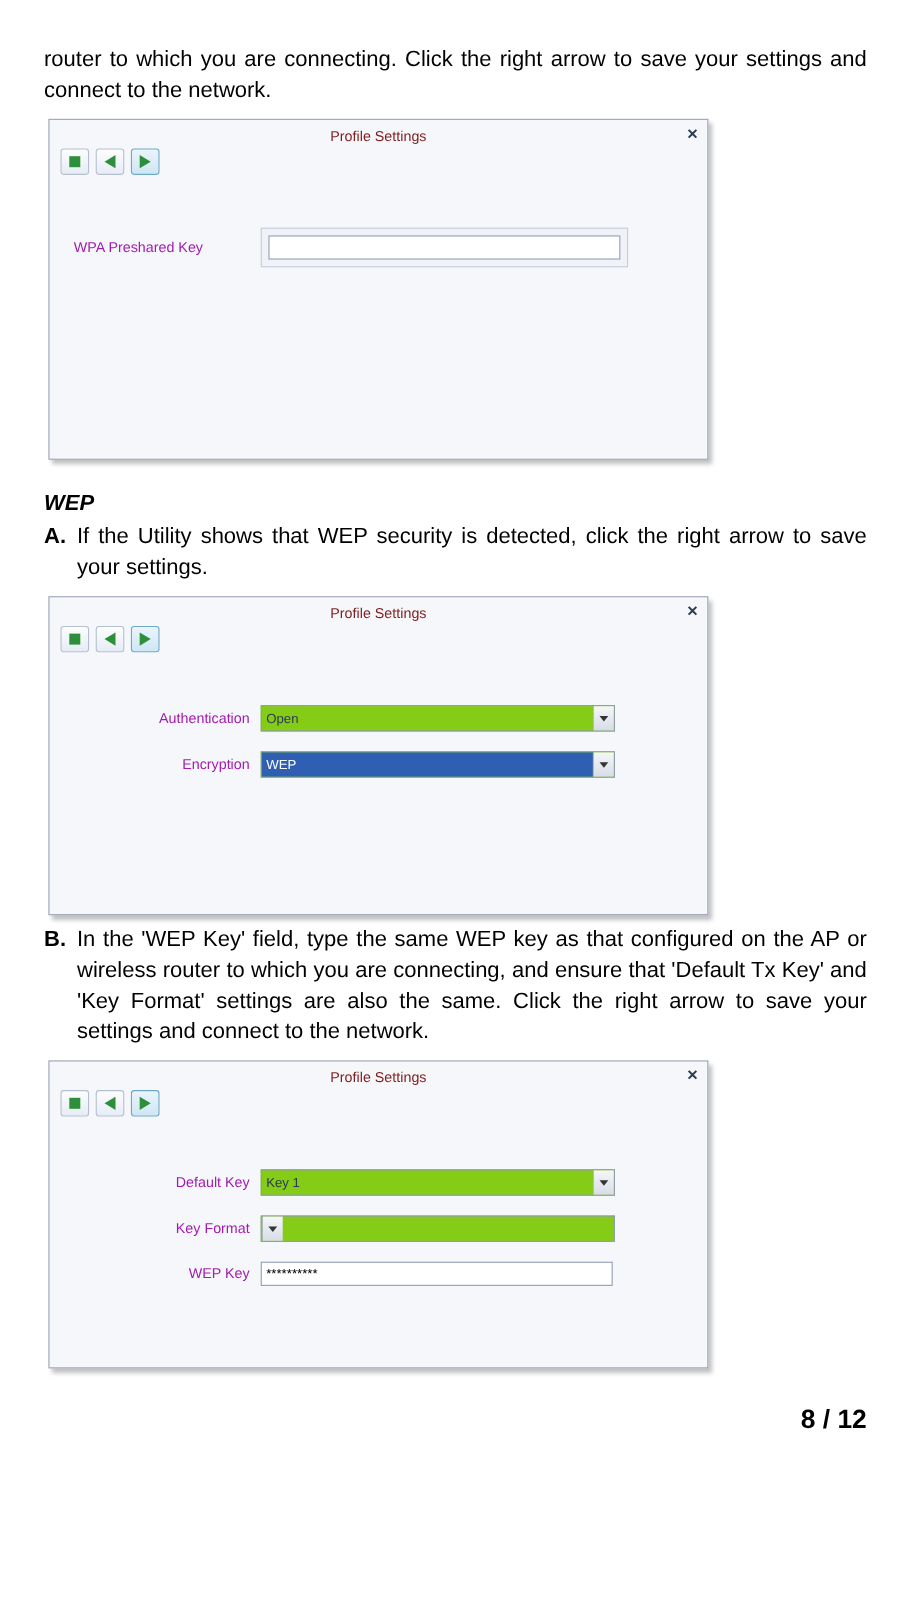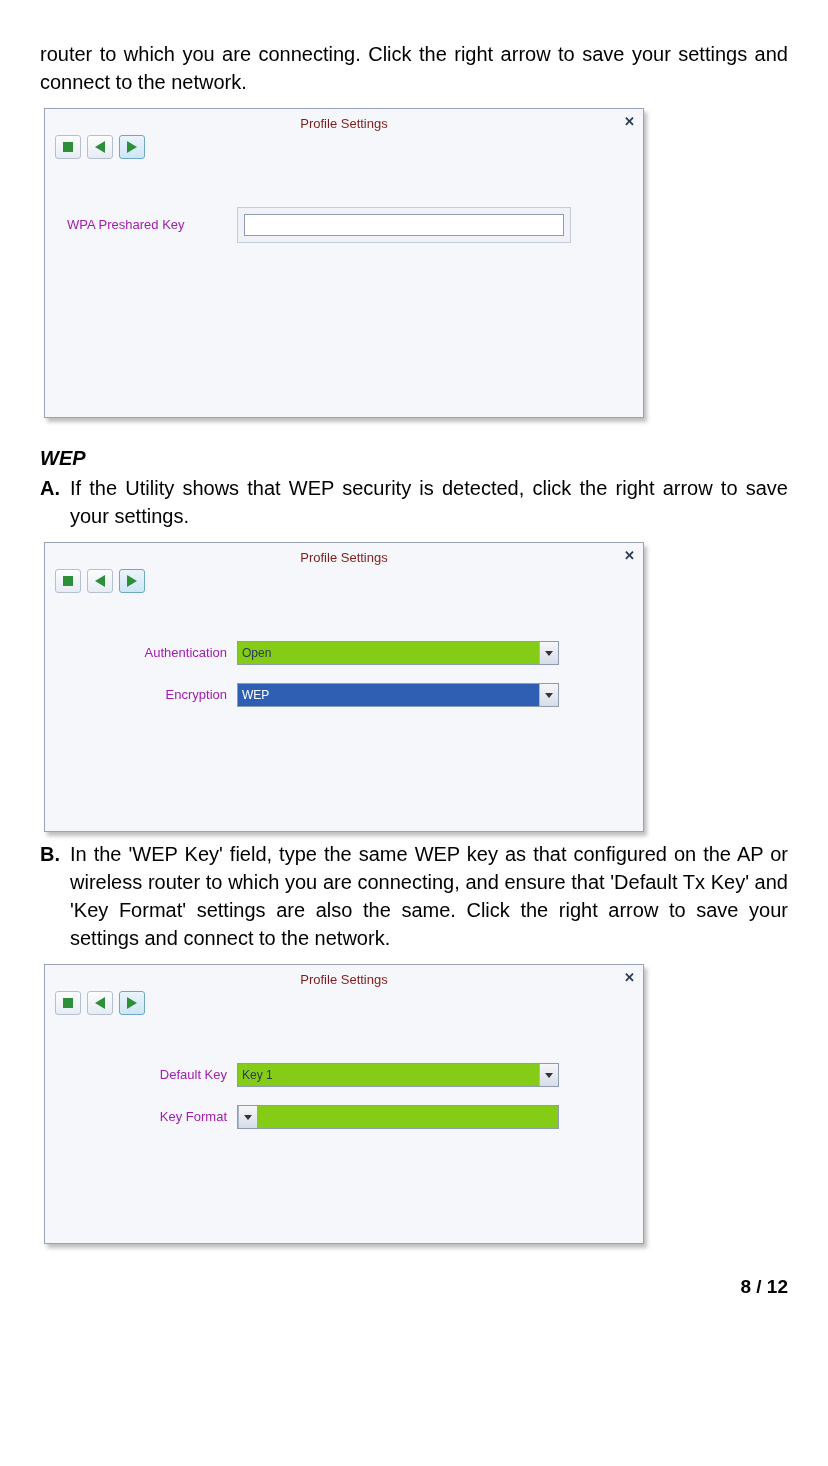--- a/index.html
+++ b/index.html
@@ -138,21 +138,21 @@
     background:linear-gradient(#f5f6f8,#d7dde8);
     border-left:1px solid #aeb6c8;
     display:flex;align-items:center;justify-content:center;
   }
   .combo-tri {
     width:0;height:0;border-left:4px solid transparent;border-right:4px solid transparent;border-top:5px solid #333;
   }
   .footer {
     text-align:right;
     font-weight:bold;
-    font-size:19px;
+    font-size:24px;
     margin-top:30px;
   }
   
   .dlg-wrap { padding-left:2px; }
 </style>
 </head>
 <body>
 
 <div class="intro-text">router to which you are connecting. Click the right arrow to save your settings and connect to the network.</div>
 
@@ -258,17 +258,21 @@
         </div>
       </div>
       <div class="form-row">
         <div class="form-label" style="text-align:right">Key Format</div>
         <div class="combo">
           <div class="combo-btn">
               <div class="combo-tri"></div>
             </div>
         </div>
       </div>
+      <div class="form-row">
+        <div class="form-label" style="text-align:right">WEP Key</div>
+        <input class="text-input" style="width: 320px;" value="**********">
+      </div>
     </div>
   </div>
 </div>
 
 <div class="footer">8 / 12</div>
 
 </body></html>

